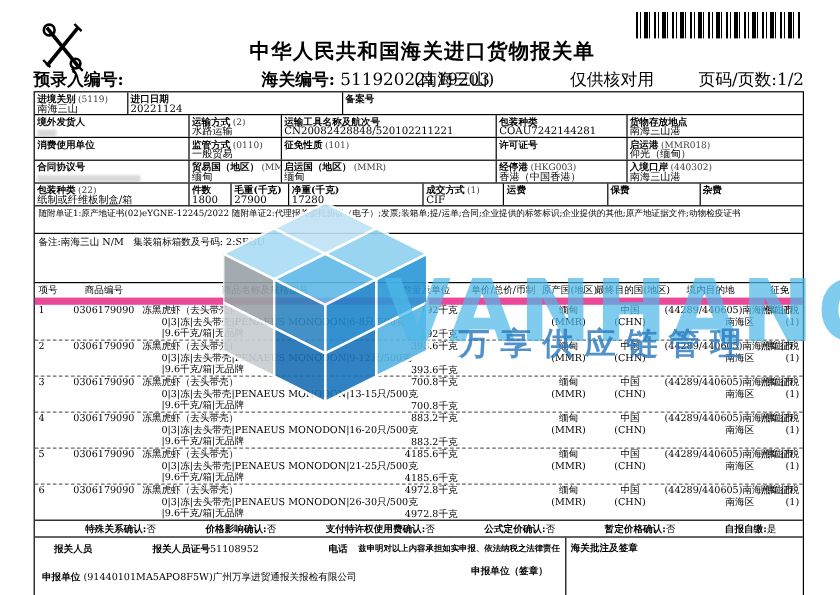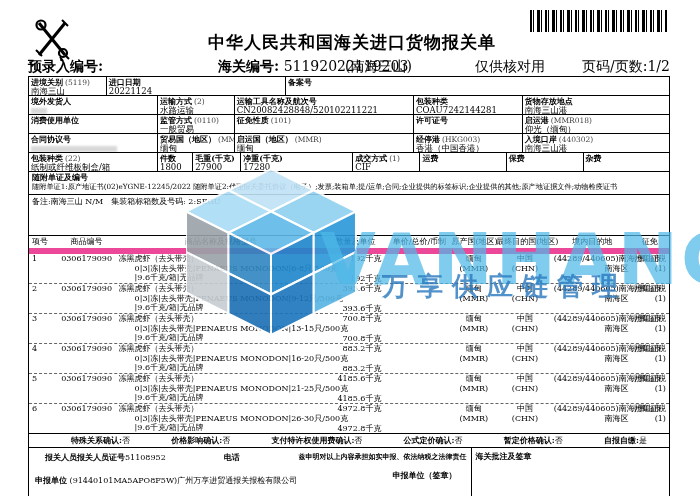--- a/index.html
+++ b/index.html
@@ -58,21 +58,21 @@
   .confirms{display:flex;justify-content:space-between;border-top:1px solid #000;
             height:13px;align-items:center;padding:0 22px 0 42px;font-size:8px;white-space:nowrap;}
   .confirms b{font-weight:bold;}
 
   
   .footer{display:flex;height:60px;border-top:1px solid #000;font-size:8px;}
   .f-left{flex:0 0 69%;position:relative;padding:4px 4px;box-sizing:border-box;}
   .f-right{flex:1;border-left:1px solid #000;padding:3px 4px;}
   .f-row1{display:flex;align-items:baseline;}
   .f-row1 .l1{margin-left:12px;font-weight:bold;}
-  .f-row1 .l2{font-weight:bold;}
+  .f-row1 .l2{margin-left:50px;font-weight:bold;}
   .f-row1 .v2{font-weight:normal;}
   .f-row1 .l3{margin-left:58px;font-weight:bold;}
   .decl{position:absolute;right:4px;top:4px;width:255px;text-align:right;
         font-weight:bold;font-size:7px;line-height:9px;white-space:nowrap;}
   .sign{position:absolute;right:14px;top:22px;font-weight:bold;font-size:8px;}
   .f-row2{margin-top:12px;margin-left:2px;}
   .f-row2 b{font-weight:bold;}
   .f-right b{font-weight:bold;}
 
   
@@ -219,21 +219,20 @@
         </div>
         <div class="cell w-v">
           <div class="lab"><span>保费</span></div>
         </div>
         <div class="cell w-w">
           <div class="lab"><span>杂费</span></div>
         </div>
       </div>
 
       <div class="docs">
-        <div class="lab">随附单证及编号</div>
         <div class="content">随附单证1:原产地证书(02)eYGNE-12245/2022  随附单证2:代理报关委托协议（电子）;发票;装箱单;提/运单;合同;企业提供的标签标识;企业提供的其他;原产地证据文件;动物检疫证书</div>
       </div>
 
       <div class="marks">
         <div class="content">备注:南海三山 N/M　集装箱标箱数及号码: 2:SEGU</div>
       </div>
 
       <div class="ghead">
         <div class="gc1">项号</div>
         <div class="gc2 tc">商品编号</div>

